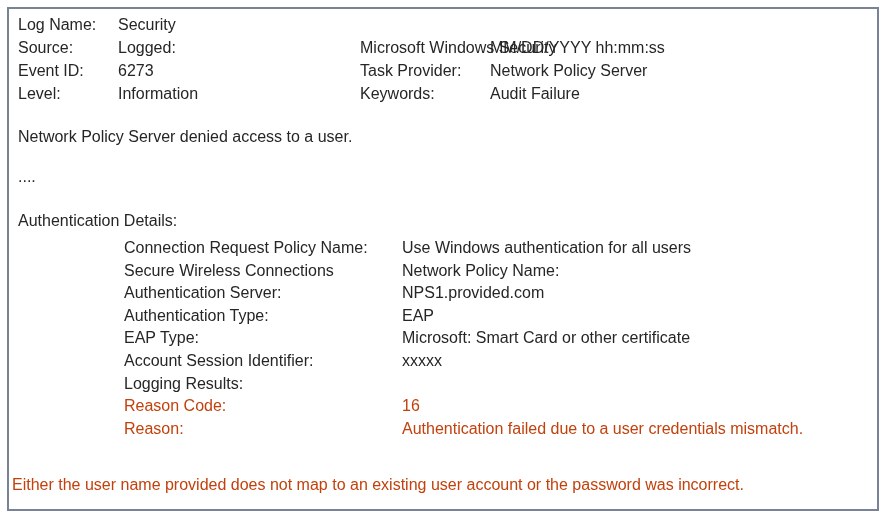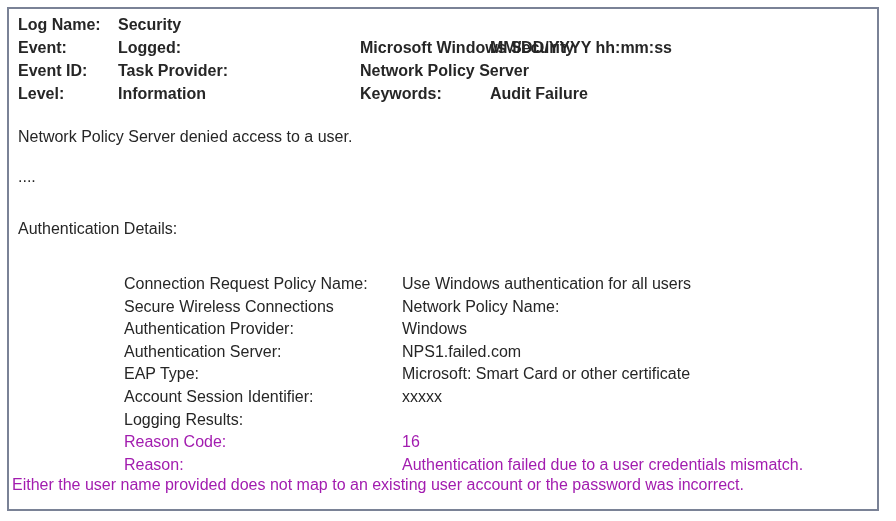--- a/index.html
+++ b/index.html
@@ -21,21 +21,20 @@
     height: 504px;
     box-sizing: border-box;
     border: 2px solid #7a8296;
     background: #ffffff;
   }
   .header {
     position: absolute;
     left: 9px;
     top: 4px;
     right: 6px;
-    font-weight: bold;
   }
   .hrow {
     display: grid;
     grid-template-columns: 100px 242px 130px 1fr;
     line-height: 23px;
     white-space: nowrap;
   }
   .desc {
     position: absolute;
     left: 9px;
@@ -49,37 +48,35 @@
     left: 9px;
     top: 156px;
     line-height: 23px;
   }
   .auth-title {
     position: absolute;
     left: 9px;
     top: 200px;
     line-height: 23px;
     white-space: nowrap;
-    margin-top: 8px;
   }
   .details {
     position: absolute;
     left: 9px;
     top: 228px;
     right: 6px;
-    margin-top: 36px;
   }
   .drow {
     display: grid;
     grid-template-columns: 278px 1fr;
     padding-left: 106px;
     line-height: 22.6px;
     white-space: nowrap;
   }
-  .red { color: #a21caf; }
+  .red { color: #c2410c; }
   .footer {
     position: absolute;
     left: 3px;
     top: 464px;
     right: 4px;
     line-height: 23px;
     white-space: nowrap;
   }
 </style>
 </head>
@@ -88,27 +85,28 @@
 <div class="frame">
 
   <div class="header">
     <div class="hrow">
       <span>Log Name:</span>
       <span>Security</span>
       <span></span>
       <span></span>
     </div>
     <div class="hrow">
-      <span>Event:</span>
+      <span>Source:</span>
       <span>Logged:</span>
       <span>Microsoft Windows Security</span>
       <span>MM/DD/YYYY hh:mm:ss</span>
     </div>
     <div class="hrow">
       <span>Event ID:</span>
+      <span>6273</span>
       <span>Task Provider:</span>
       <span>Network Policy Server</span>
     </div>
     <div class="hrow">
       <span>Level:</span>
       <span>Information</span>
       <span>Keywords:</span>
       <span>Audit Failure</span>
     </div>
   </div>
@@ -122,26 +120,26 @@
   <div class="details">
     <div class="drow">
       <span>Connection Request Policy Name:</span>
       <span>Use Windows authentication for all users</span>
     </div>
     <div class="drow">
       <span>Secure Wireless Connections</span>
       <span>Network Policy Name:</span>
     </div>
     <div class="drow">
-      <span>Authentication Provider:</span>
-      <span>Windows</span>
+      <span>Authentication Server:</span>
+      <span>NPS1.provided.com</span>
     </div>
     <div class="drow">
-      <span>Authentication Server:</span>
-      <span>NPS1.failed.com</span>
+      <span>Authentication Type:</span>
+      <span>EAP</span>
     </div>
     <div class="drow">
       <span>EAP Type:</span>
       <span>Microsoft: Smart Card or other certificate</span>
     </div>
     <div class="drow">
       <span>Account Session Identifier:</span>
       <span>xxxxx</span>
     </div>
     <div class="drow">

